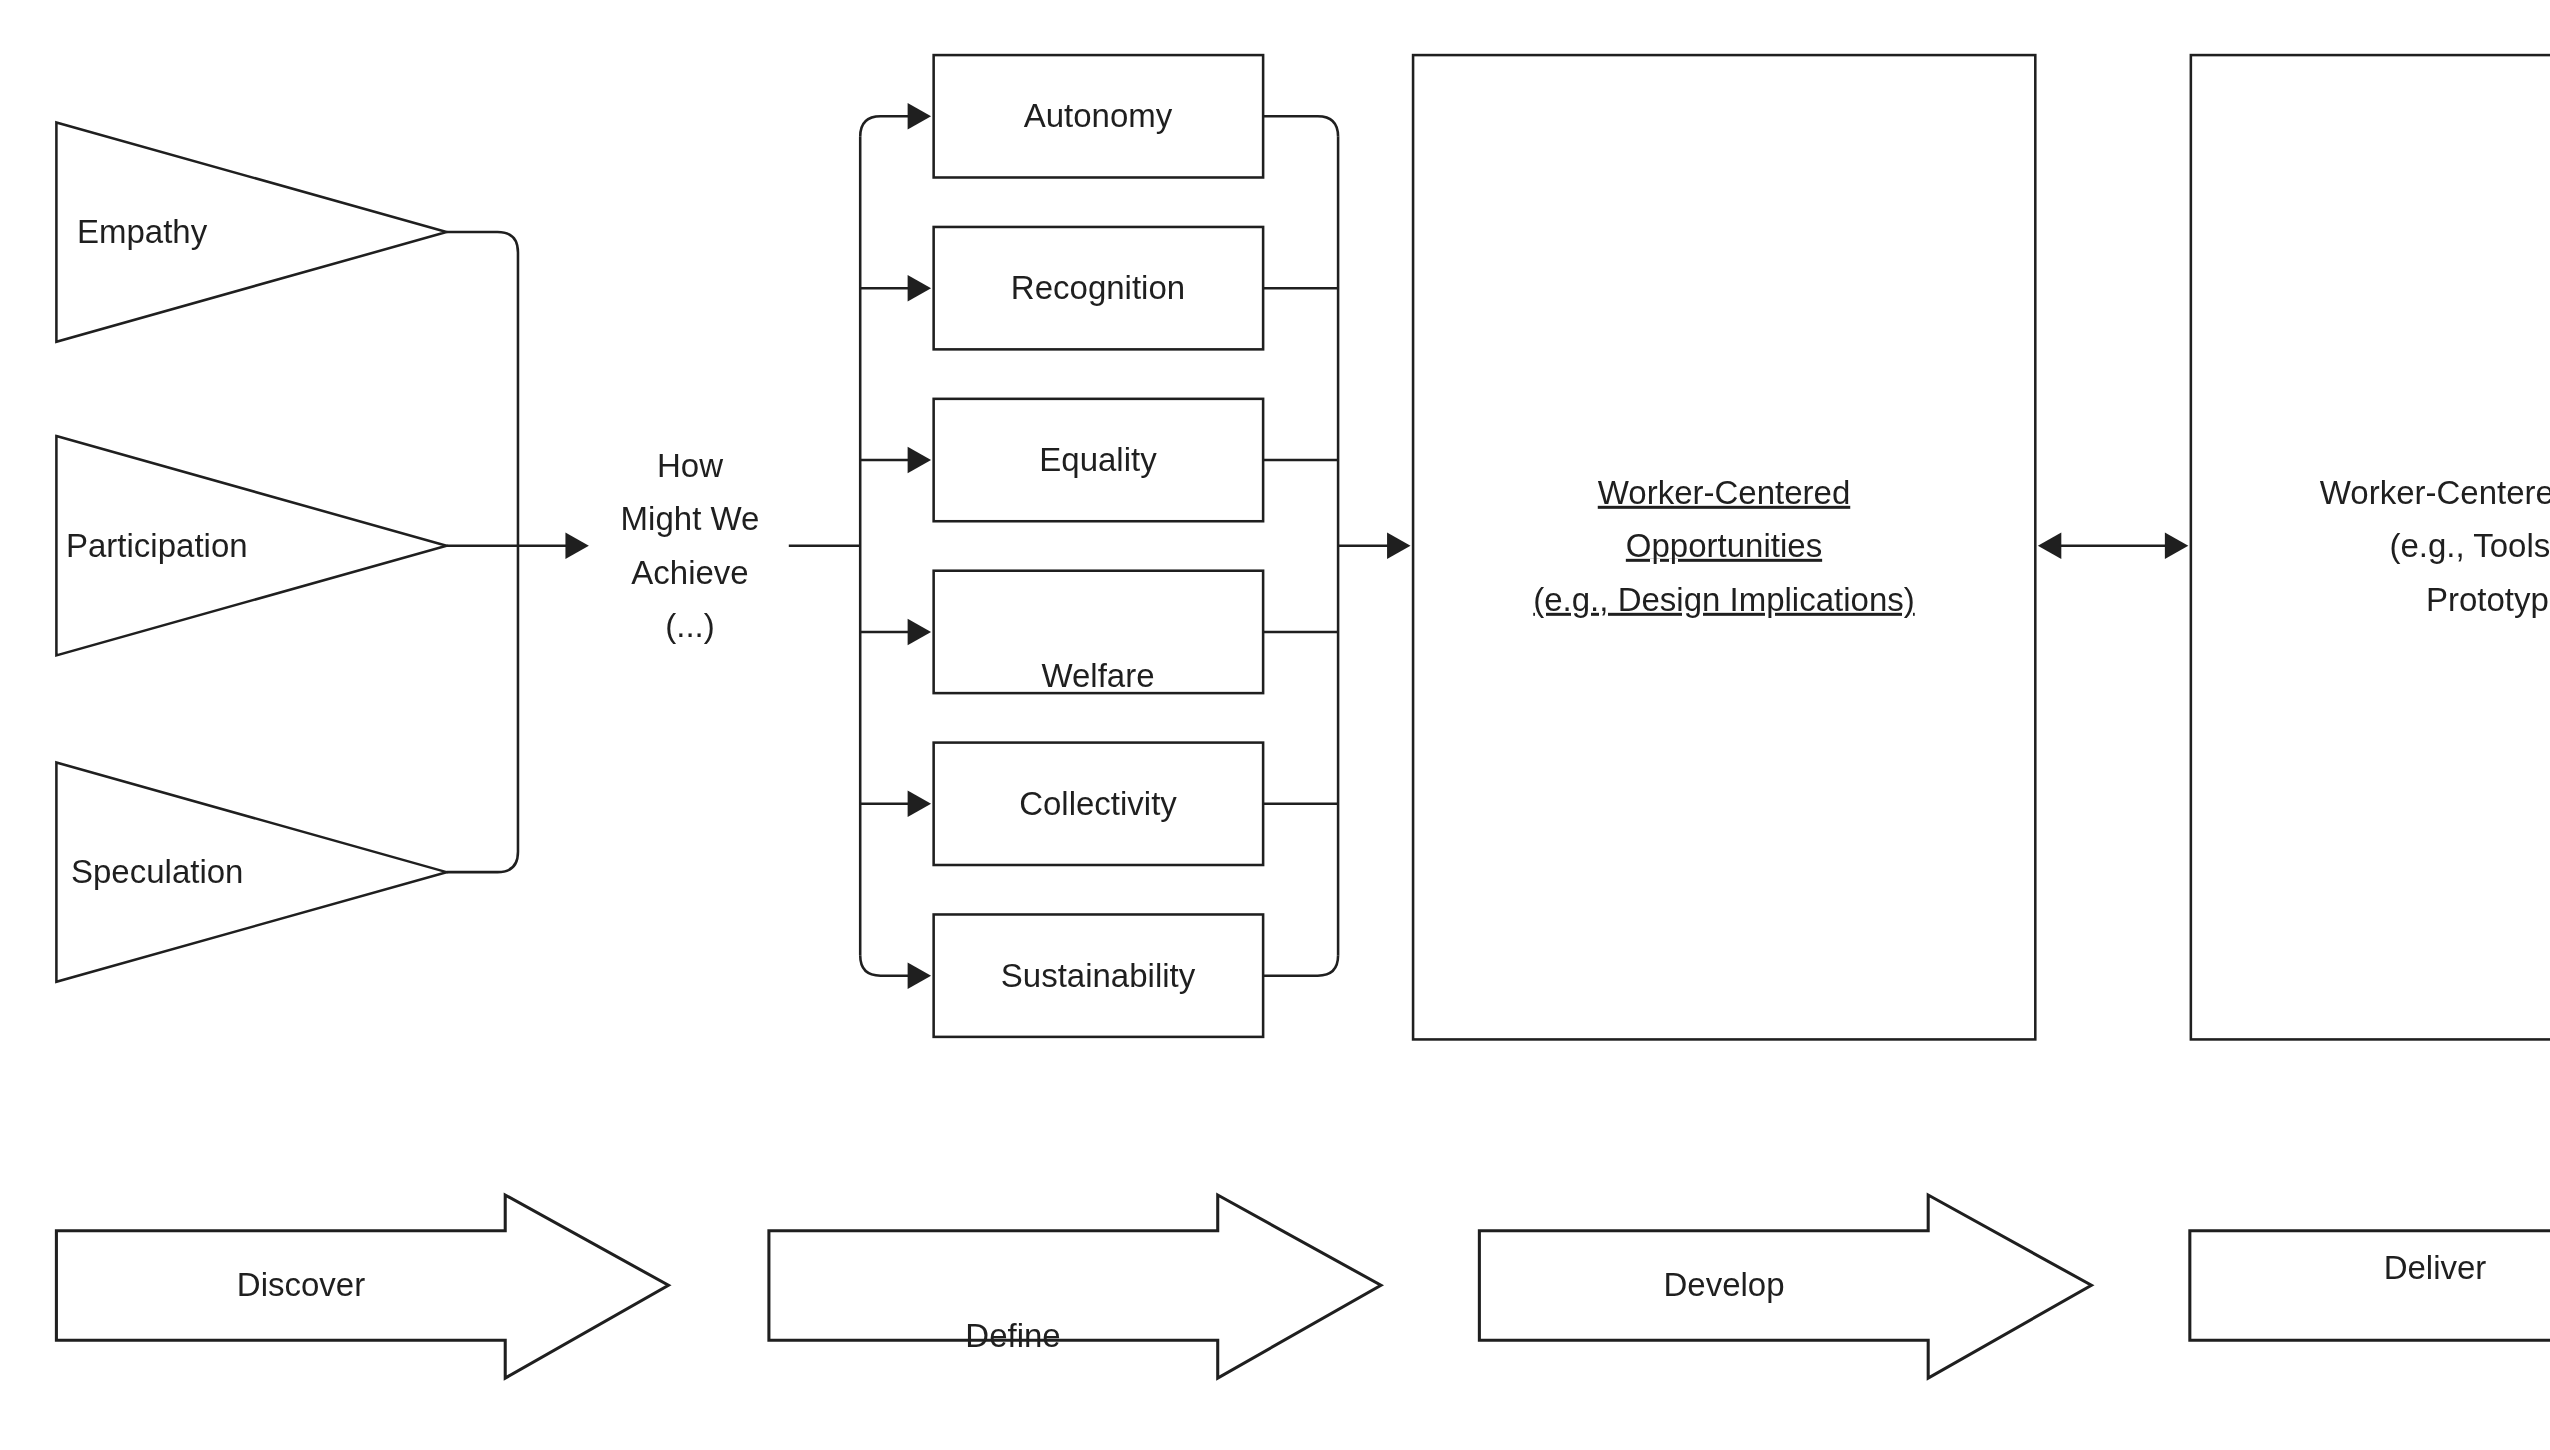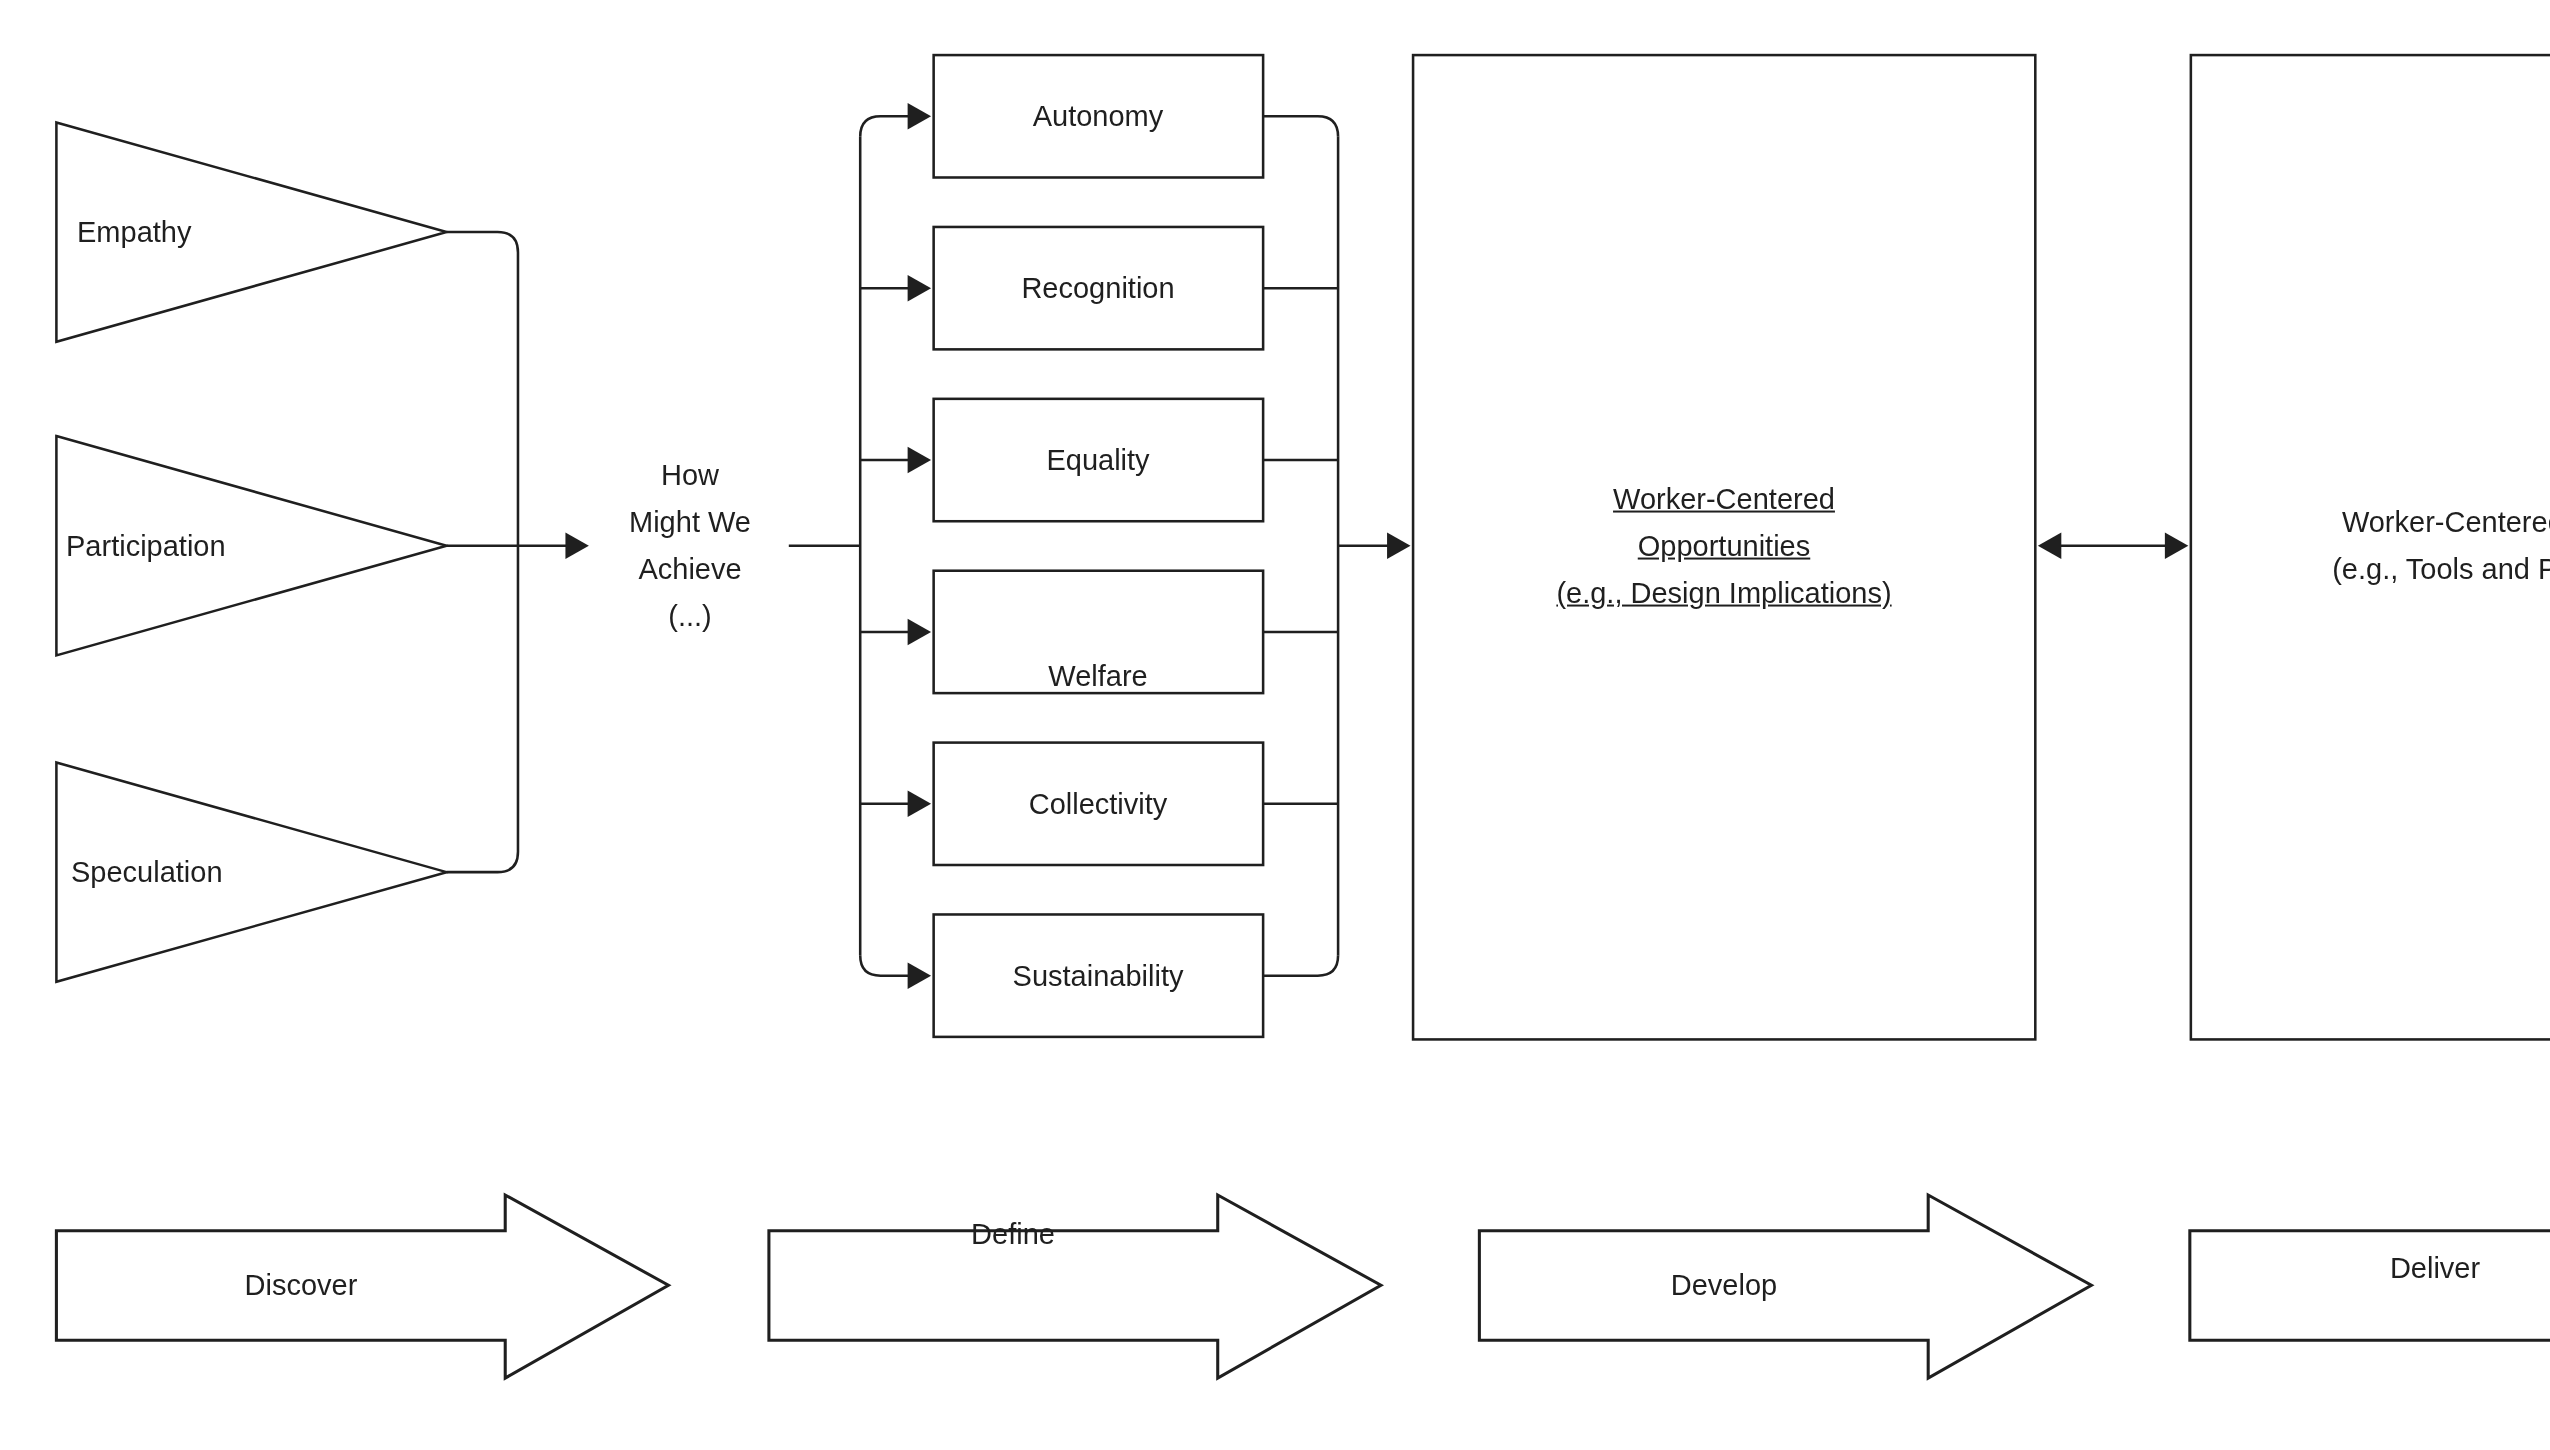--- a/index.html
+++ b/index.html
@@ -18,21 +18,21 @@
   svg.diagram-shapes {
     position: absolute;
     left: 0;
     top: 0;
     width: 2870px;
     height: 1450px;
   }
   .lbl {
     position: absolute;
     color: #1f1f1f;
-    font-size: 29px;
+    font-size: 33px;
     line-height: 1.62;
     white-space: pre-line;
     transform: translate(-50%, -50%);
     text-align: center;
     pointer-events: none;
   }
   .lbl.left-anchor {
     transform: translate(0, -50%);
     text-align: left;
   }
@@ -120,18 +120,18 @@
   <div class="lbl" style="left:1098px; top:804px;">Collectivity</div>
   <div class="lbl" style="left:1098px; top:976px;">Sustainability</div>
 
   <div class="lbl" style="left:1724px; top:546px;text-decoration:underline;">Worker-Centered
 Opportunities
 (e.g., Design Implications)</div>
   <div class="lbl" style="left:2502px; top:546px;">Worker-Centered Design
 (e.g., Tools and Prototype)</div>
 
   <div class="lbl" style="left:301px; top:1285px;">Discover</div>
-  <div class="lbl" style="left:1013px; top:1234px;">Define</div>
+  <div class="lbl" style="left:1013px; top:1336px;">Define</div>
   <div class="lbl" style="left:1724px; top:1285px;">Develop</div>
   <div class="lbl" style="left:2435px; top:1268px;">Deliver</div>
 
 </div>
 
 
 </body></html>

